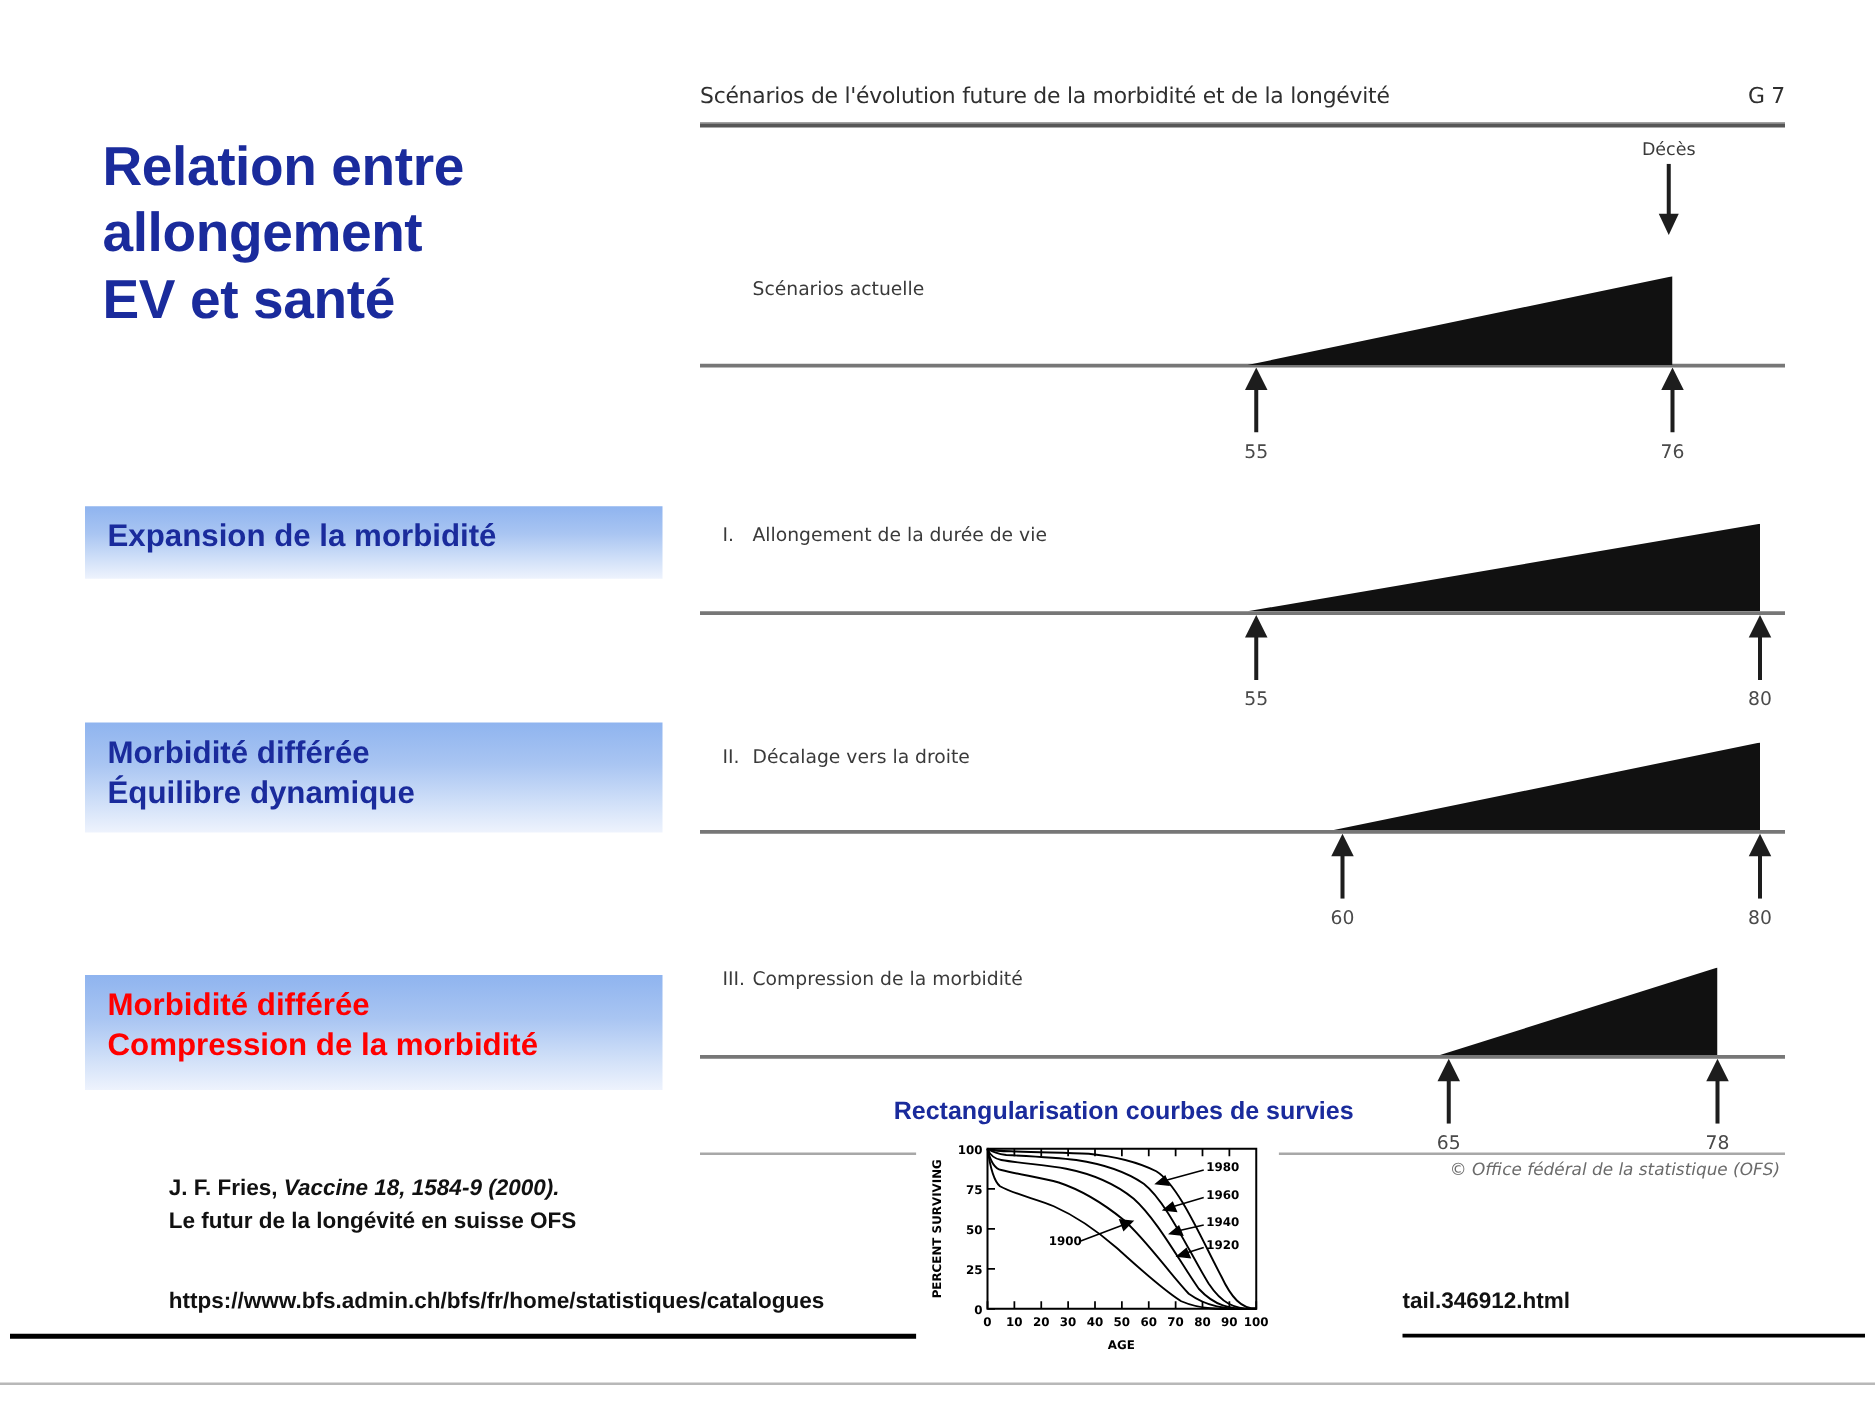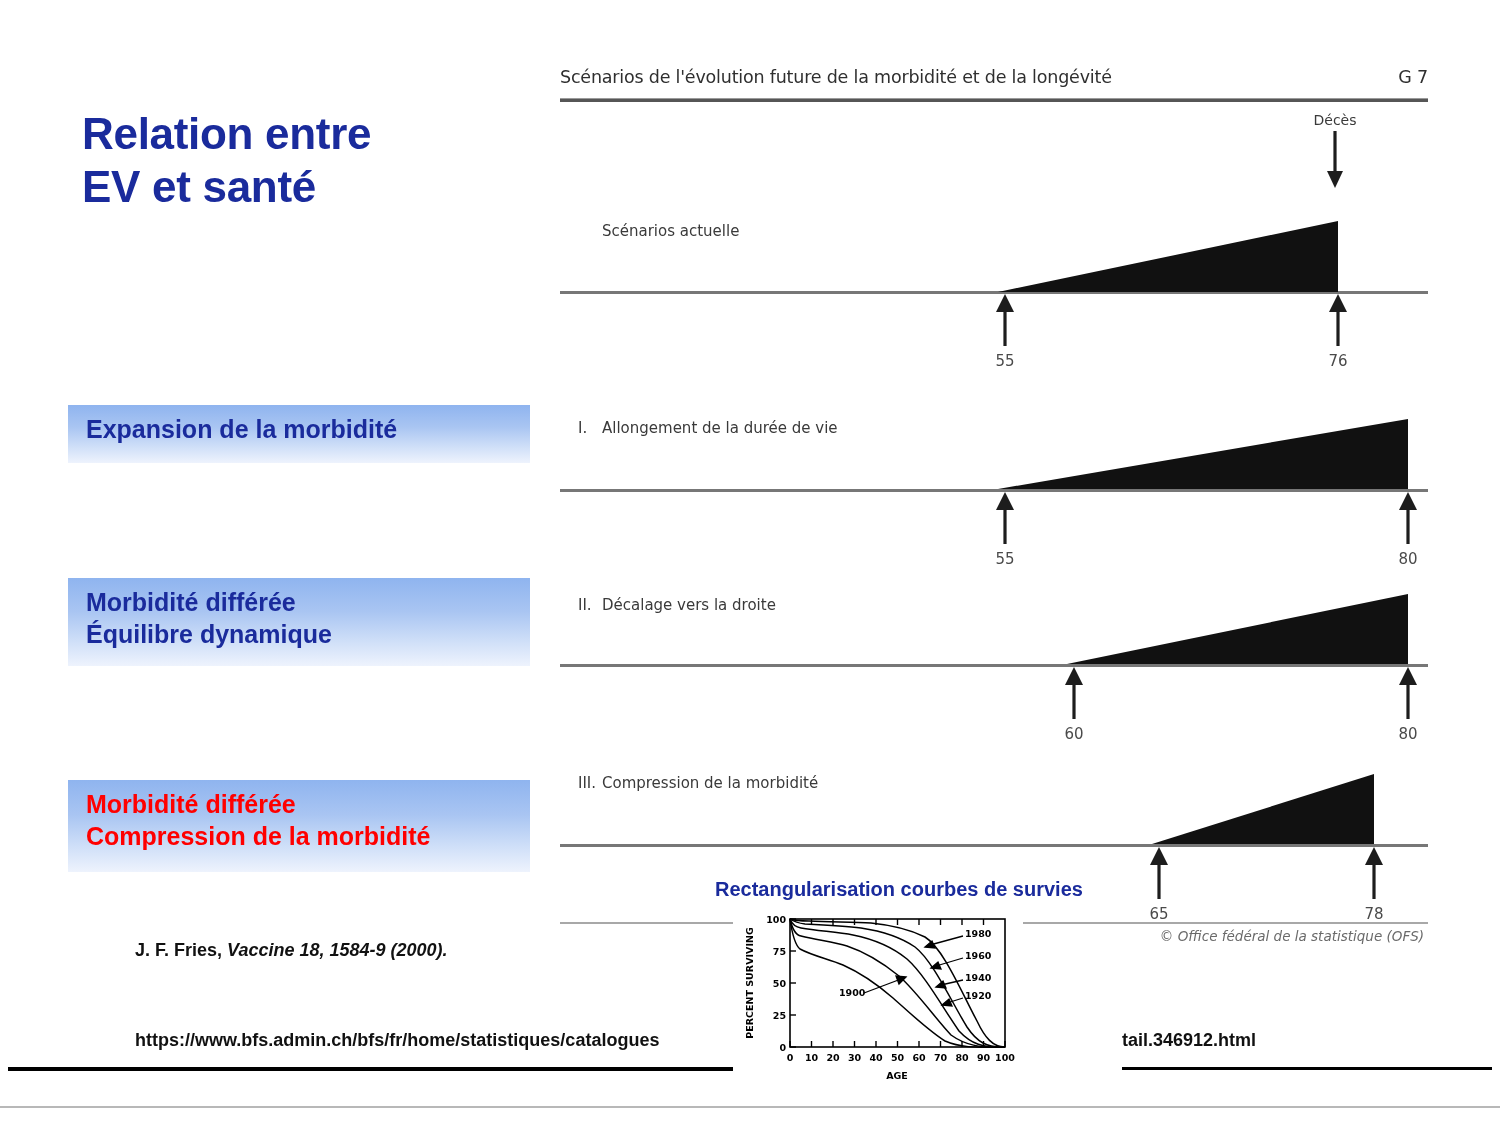--- a/index.html
+++ b/index.html
@@ -216,20 +216,21 @@
     width: 290px;
     height: 187px;
     background: #ffffff;
   }
 </style>
 </head>
 <body>
 
 <div id="slide-title">
   <div>Relation entre</div>
+  <div>allongement</div>
   <div>EV et santé</div>
 </div>
 
 <div class="callout" id="callout-1">
   <div>Expansion de la morbidité</div>
 </div>
 
 <div class="callout" id="callout-2">
   <div>Morbidité différée</div>
   <div>Équilibre dynamique</div>
@@ -238,20 +239,21 @@
 <div class="callout red" id="callout-3">
   <div>Morbidité différée</div>
   <div>Compression de la morbidité</div>
 </div>
 
 <div id="citation">
   <div>
     <span>J. F. Fries,</span>
     <span class="ital">Vaccine 18, 1584-9 (2000).</span>
   </div>
+  <div>Le futur de la longévité en suisse OFS</div>
 </div>
 
 <div id="source-url">https://www.bfs.admin.ch/bfs/fr/home/statistiques/catalogues</div>
 <div id="source-url-tail">tail.346912.html</div>
 
 <div id="rule-left"></div>
 <div id="rule-right"></div>
 <div id="rule-bottom"></div>
 
 <div id="figure">

